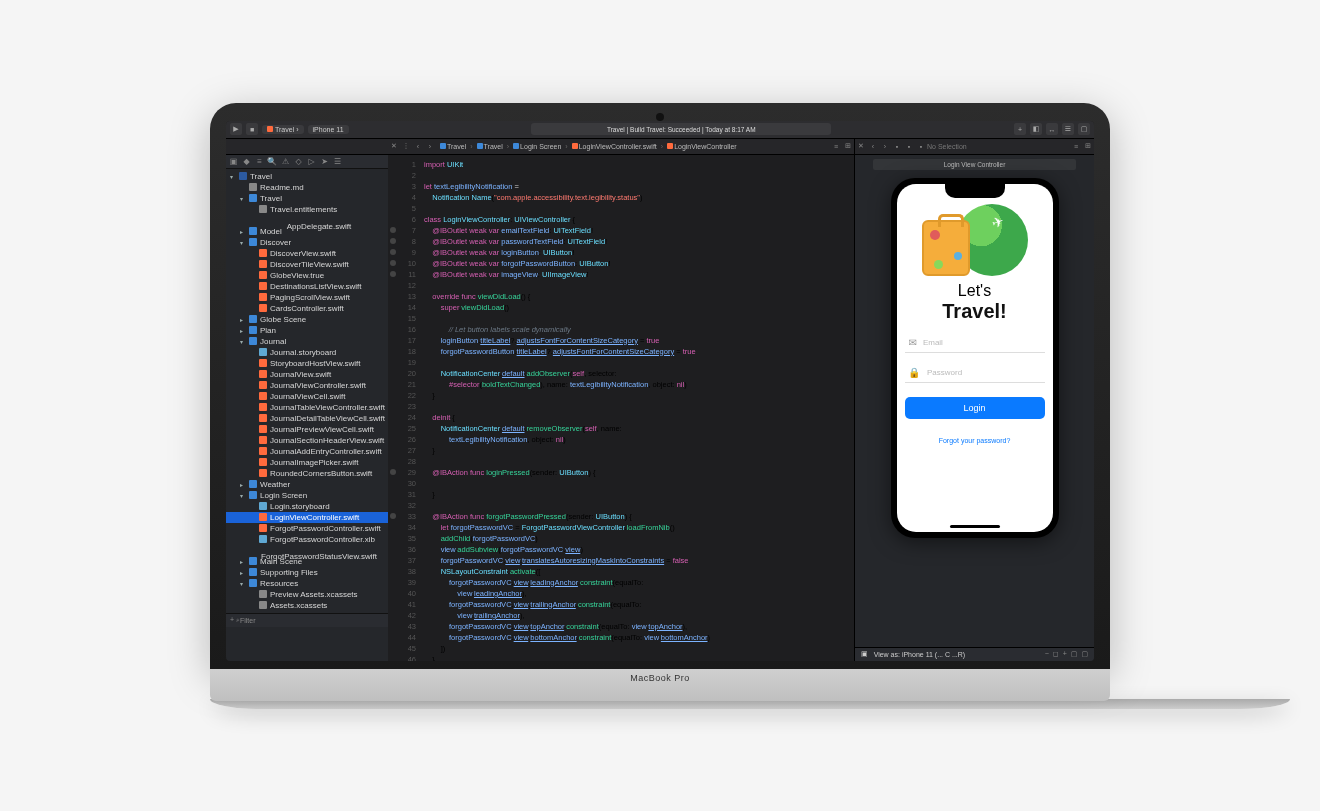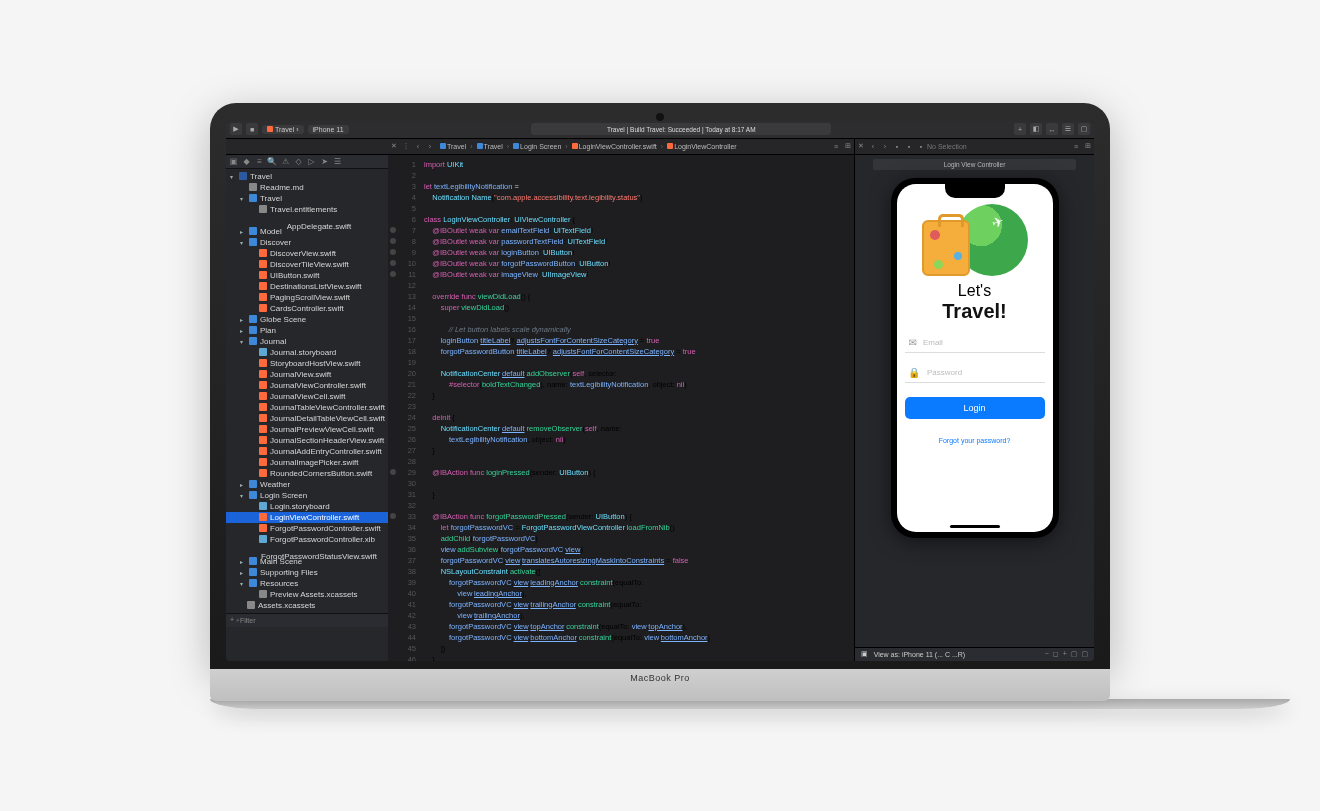--- a/index.html
+++ b/index.html
@@ -204,21 +204,21 @@
                 <span>DiscoverView.swift</span>
               </div>
               <div class="row" style="padding-left: 24px;">
                 <span class="disclose"></span>
                 <span class="icon-f sw"></span>
                 <span>DiscoverTileView.swift</span>
               </div>
               <div class="row" style="padding-left: 24px;">
                 <span class="disclose"></span>
                 <span class="icon-f sw"></span>
-                <span>UIButton.swift</span>
+                <span>GlobeView.true</span>
               </div>
               <div class="row" style="padding-left: 24px;">
                 <span class="disclose"></span>
                 <span class="icon-f sw"></span>
                 <span>DestinationsListView.swift</span>
               </div>
               <div class="row" style="padding-left: 24px;">
                 <span class="disclose"></span>
                 <span class="icon-f sw"></span>
                 <span>PagingScrollView.swift</span>
@@ -351,21 +351,21 @@
               <div class="row" style="padding-left: 14px;">
                 <span class="disclose">▾</span>
                 <span class="icon-f fold"></span>
                 <span>Resources</span>
               </div>
               <div class="row" style="padding-left: 24px;">
                 <span class="disclose"></span>
                 <span class="icon-f md"></span>
                 <span>Preview Assets.xcassets</span>
               </div>
-              <div class="row" style="padding-left: 12px;">
+              <div class="row" style="padding-left: 24px;">
                 <span class="disclose"></span>
                 <span class="icon-f md"></span>
                 <span>Assets.xcassets</span>
               </div>
             </div>
           <div class="filter">+ ⌕ <span>Filter</span></div>
         </div>
 
         <div class="editor">
           <div class="code">

